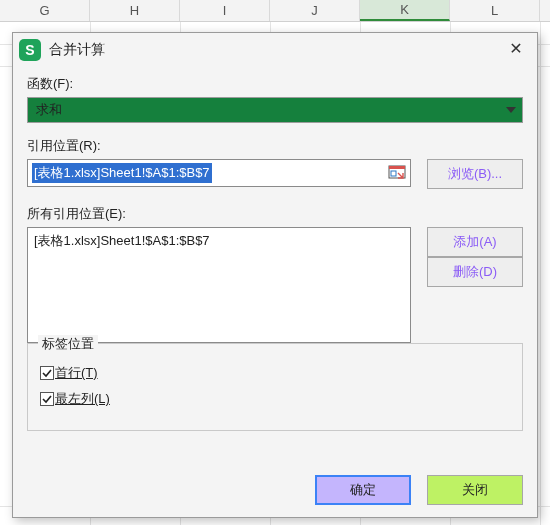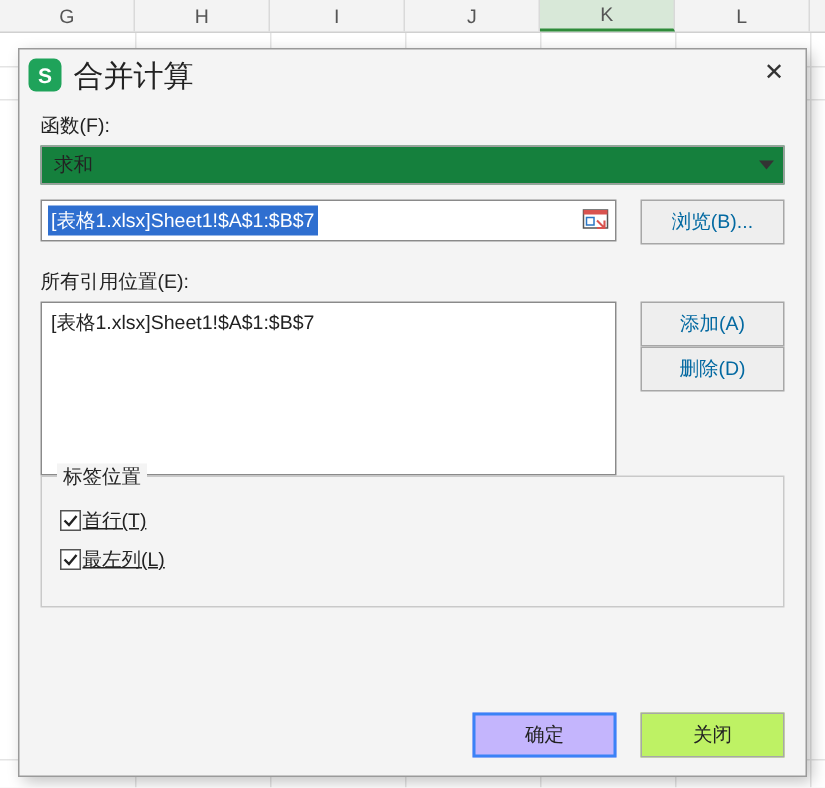--- a/index.html
+++ b/index.html
@@ -14,39 +14,39 @@
   .grid-line-h { position: absolute; left: 0; right: 0; height: 1px; background: #e4e4e4; }
 
   .dialog {
     position: absolute; left: 12px; top: 32px; width: 526px; height: 486px;
     background: #f4f4f4; border: 1px solid #9a9a9a; box-shadow: 3px 3px 10px rgba(0,0,0,.25);
     display: flex; flex-direction: column;
   }
   .titlebar { display: flex; align-items: center; height: 34px; padding: 0 6px; }
   .app-icon { width: 22px; height: 22px; border-radius: 5px; background: #1fa35a; display:flex; align-items:center; justify-content:center; margin-right:8px; }
   .app-icon span { color:#fff; font-weight:bold; font-size:14px; font-family: Arial, sans-serif; }
-  .title { font-size: 20px; color:#222; flex:1; }
+  .title { font-size: 14px; color:#222; flex:1; }
   .close-btn { width: 30px; height: 24px; text-align:center; line-height:22px; font-size:16px; color:#333; cursor:pointer; }
 
   .body { padding: 4px 14px 12px 14px; flex:1; display:flex; flex-direction:column; font-size:13px; color:#222; }
   .lbl { margin: 4px 0 4px 0; }
 
   .func-select {
     position:relative; height:26px; border:1px solid #9c9c9c; background:#15803d;
     display:flex; align-items:center; padding:0 8px; margin-bottom:10px;
   }
   .func-select .caret { position:absolute; right:6px; top:50%; transform:translateY(-50%); width:0;height:0;border-left:5px solid transparent;border-right:5px solid transparent;border-top:6px solid #333; }
 
   .row { display:flex; align-items:flex-start; gap:16px; }
 
   .ref-input-wrap { flex:1; position:relative; height:28px; border:1px solid #8a8a8a; background:#fff; display:flex; align-items:center; padding:0 28px 0 4px; }
   .ref-sel { background:#2f6fd0; color:#fff; padding:1px 2px; font-size:13px; white-space:nowrap; }
   .range-picker-icon { position:absolute; right:4px; top:50%; transform:translateY(-50%); width:18px; height:16px; }
 
-  .side-btn { width:96px; height:30px; background:#eeeeee; border:1px solid #a7a7a7; font-size:13px; color:#0369a1; text-align:center; line-height:28px; cursor:pointer; }
+  .side-btn { width:96px; height:30px; background:#eeeeee; border:1px solid #a7a7a7; font-size:13px; color:#8b5cf6; text-align:center; line-height:28px; cursor:pointer; }
 
   .listbox { flex:1; height:116px; border:1px solid #8a8a8a; background:#fff; padding:4px 6px; font-size:13px; color:#222; overflow:auto; }
   .list-col { display:flex; flex-direction:column; }
 
   .fieldset { border:1px solid #c9c9c9; padding:12px 12px 14px 12px; position:relative; }
   .legend { position:absolute; top:-9px; left:10px; background:#f4f4f4; padding:0 4px; font-size:13px; color:#222; }
   .chk-row { display:flex; align-items:center; gap:1px; margin:8px 0;text-decoration:underline; }
   .chk { width:14px; height:14px; border:1px solid #555; background:#fff; display:flex; align-items:center; justify-content:center; }
   .chk svg { display:none; }
   .chk.checked svg { display:block; }
@@ -89,20 +89,21 @@
     <div class="close-btn">✕</div>
   </div>
 
   <div class="body">
     <div class="lbl">函数(F):</div>
     <div class="func-select">
       <span>求和</span>
       <span class="caret"></span>
     </div>
 
+    <div class="lbl">引用位置(R):</div>
     <div class="row" style="margin-bottom:12px;">
       <div class="ref-input-wrap">
         <span class="ref-sel">[表格1.xlsx]Sheet1!$A$1:$B$7</span>
         <span class="range-picker-icon">
           <svg viewBox="0 0 18 16">
               <rect x="1" y="1" width="16" height="12" fill="#fff" stroke="#555"></rect>
               <rect x="1" y="1" width="16" height="3" fill="#d9534f"></rect>
               <rect x="3" y="6" width="5" height="5" fill="none" stroke="#2a76c3"></rect>
               <path d="M10 8 L15 13 M15 8 L15 13 L10 13" fill="none" stroke="#d9534f" stroke-width="1.4"></path>
             </svg>

